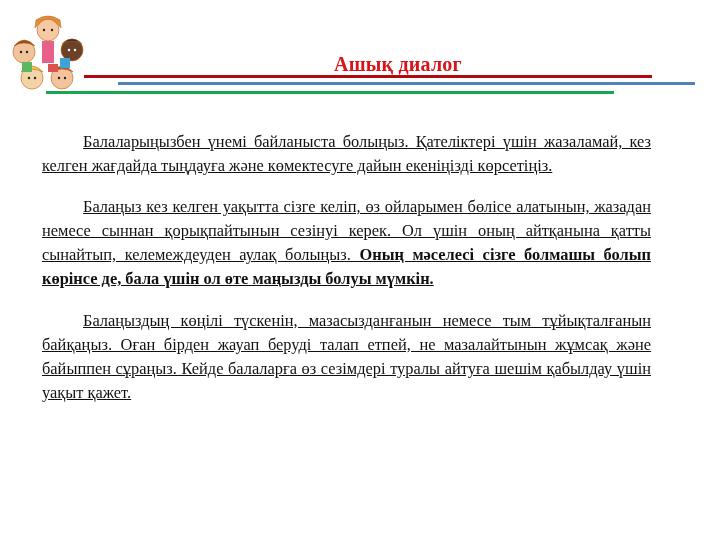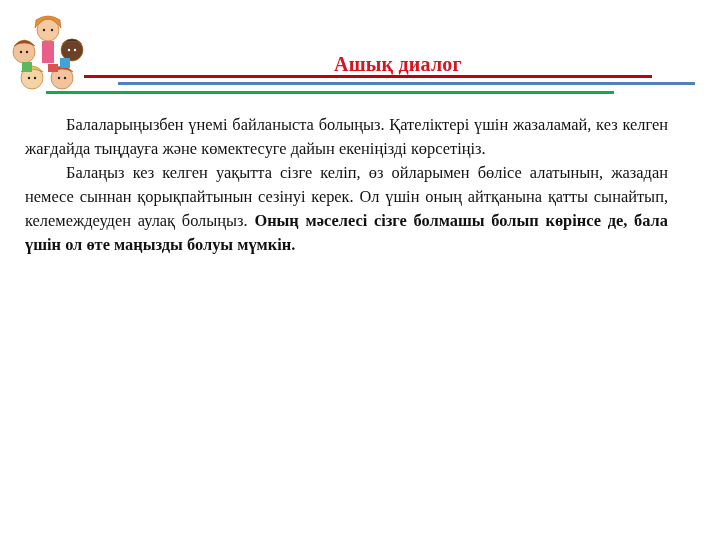--- a/index.html
+++ b/index.html
@@ -16,21 +16,21 @@
     }
     .rule { position: absolute; height: 3px; }
     .rule.red { left: 84px; width: 568px; top: 75px; background: #b0090f; }
     .rule.blue { left: 118px; width: 577px; top: 82px; background: #4f81bd; }
     .rule.green { left: 46px; width: 568px; top: 91px; background: #1aa550; }
     .content {
       position: absolute; left: 25px; top: 113px; width: 643px;
       font-family: "Liberation Serif", serif; font-size: 16.4px; line-height: 24.1px; color: #111;
       text-align: justify;
     }
-    .content p { margin: 0; text-indent: 41px; }
+    .content p { margin: 17px; text-indent: 41px; text-decoration: underline; }
     .content b { font-weight: bold; }
   </style>
 </head>
 <body>
 
 <div class="logo">
   <svg width="92" height="90" viewBox="0 0 92 90">
     <g stroke="#b5651d" stroke-width="0.6">
       <circle cx="46" cy="22" r="11" fill="#f6c9a0"></circle>
       <path d="M33 20 Q46 2 59 20 L58 12 Q46 4 34 12 Z" fill="#e58e3a"></path>
@@ -64,13 +64,14 @@
 
 <div class="title">Ашық диалог</div>
 
 <div class="rule red"></div>
 <div class="rule blue"></div>
 <div class="rule green"></div>
 
 <div class="content">
   <p><span>Балаларыңызбен үнемі байланыста болыңыз. Қателіктері үшін жазаламай, кез келген жағдайда тыңдауға және көмектесуге дайын екеніңізді көрсетіңіз.</span></p>
   <p><span>Балаңыз кез келген уақытта сізге келіп, өз ойларымен бөлісе алатынын, жазадан немесе сыннан қорықпайтынын сезінуі керек. Ол үшін оның айтқанына қатты сынайтып, келемеждеуден аулақ болыңыз.</span><b> Оның мәселесі сізге болмашы болып көрінсе де, бала үшін ол өте маңызды болуы мүмкін.</b></p>
+  <p><span>Балаңыздың көңілі түскенін, мазасызданғанын немесе тым тұйықталғанын байқаңыз. Оған бірден жауап беруді талап етпей, не мазалайтынын жұмсақ және байыппен сұраңыз. Кейде балаларға өз сезімдері туралы айтуға шешім қабылдау үшін уақыт қажет.</span></p>
 </div>
 
 </body></html>

